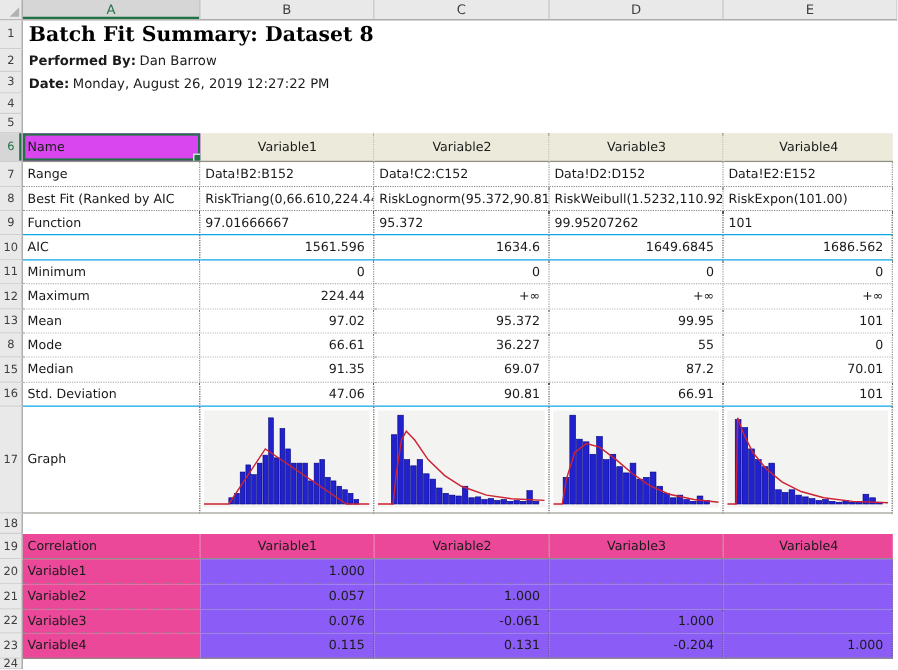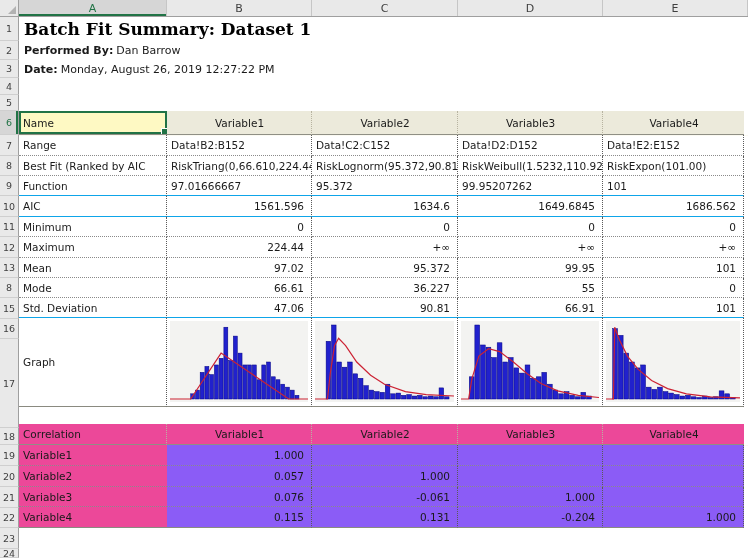--- a/index.html
+++ b/index.html
@@ -38,21 +38,21 @@
   .groove{box-shadow:0 1px 0 #fbfaf2;}
   .band{background:#eceadb;}
   .tan{background:#ec4899;}
   .cream{background:#8b5cf6;}
   
   .titlecell{font-family:"DejaVu Serif","Liberation Serif",serif;font-weight:bold;
              font-size:17px;display:flex;align-items:center;padding-left:5px;color:#000;}
   .metaline{display:flex;align-items:center;padding-left:5px;font-size:11px;}
   .metaline b{margin-right:3px;}
   
-  .selcell{position:relative;background:#fef9c3;}
+  .selcell{position:relative;background:#d946ef;}
   .selcell::after{content:'';position:absolute;inset:0;border:2px solid #217346;pointer-events:none;}
   .selcell::before{content:'';position:absolute;right:-1px;bottom:-1px;width:5px;height:5px;
                    background:#217346;border:1px solid #fff;z-index:3;}
   
   .gcell{padding:0;position:relative;}
   .mini-graph{margin:2px 3px 3px 3px;width:100%;height:81px;background:#f3f3f1;overflow:hidden;}
 </style>
 </head>
 <body>
 
@@ -89,21 +89,21 @@
     <div class="rh h21">19</div>
     <div class="rh h21">20</div>
     <div class="rh h21">21</div>
     <div class="rh h20">22</div>
     <div class="rh h21">23</div>
     <div class="rh h9">24</div>
   </div>
 
   <div class="content">
 
-    <div class="r h24 titlecell">Batch Fit Summary: Dataset 1</div>
+    <div class="r h24 titlecell">Batch Fit Summary: Dataset 8</div>
 
     <div class="r h19 metaline">
       <b>Performed By:</b>
       <span>Dan Barrow</span>
     </div>
 
     <div class="r h18 metaline">
       <b>Date:</b>
       <span>Monday, August 26, 2019 12:27:22 PM</span>
     </div>
@@ -168,20 +168,27 @@
         <div class="c cc R vd">95.372</div>
         <div class="c cd R vd">99.95</div>
         <div class="c ce R vd">101</div>
       </div>
       <div class="r h20 hd">
         <div class="c ca L vd">Mode</div>
         <div class="c cb R vd">66.61</div>
         <div class="c cc R vd">36.227</div>
         <div class="c cd R vd">55</div>
         <div class="c ce R vd">0</div>
+      </div>
+      <div class="r h21 hd">
+        <div class="c ca L vd">Median</div>
+        <div class="c cb R vd">91.35</div>
+        <div class="c cc R vd">69.07</div>
+        <div class="c cd R vd">87.2</div>
+        <div class="c ce R vd">70.01</div>
       </div>
       <div class="r h20 hs">
         <div class="c ca L vd">Std. Deviation</div>
         <div class="c cb R vd">47.06</div>
         <div class="c cc R vd">90.81</div>
         <div class="c cd R vd">66.91</div>
         <div class="c ce R vd">101</div>
       </div>
 
       <div class="r h89 hb">

